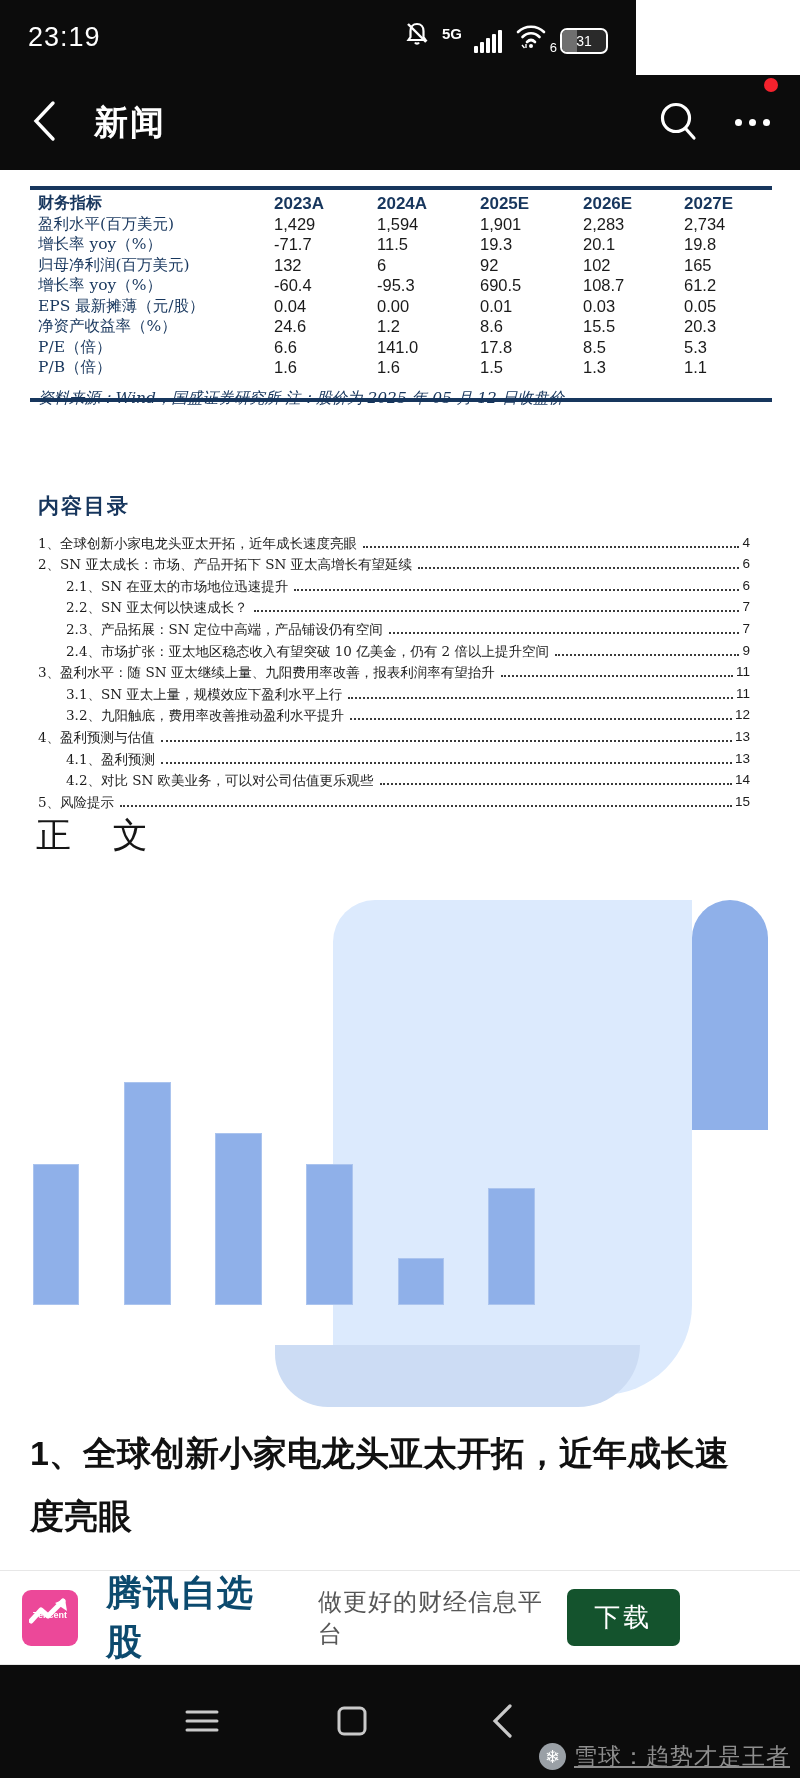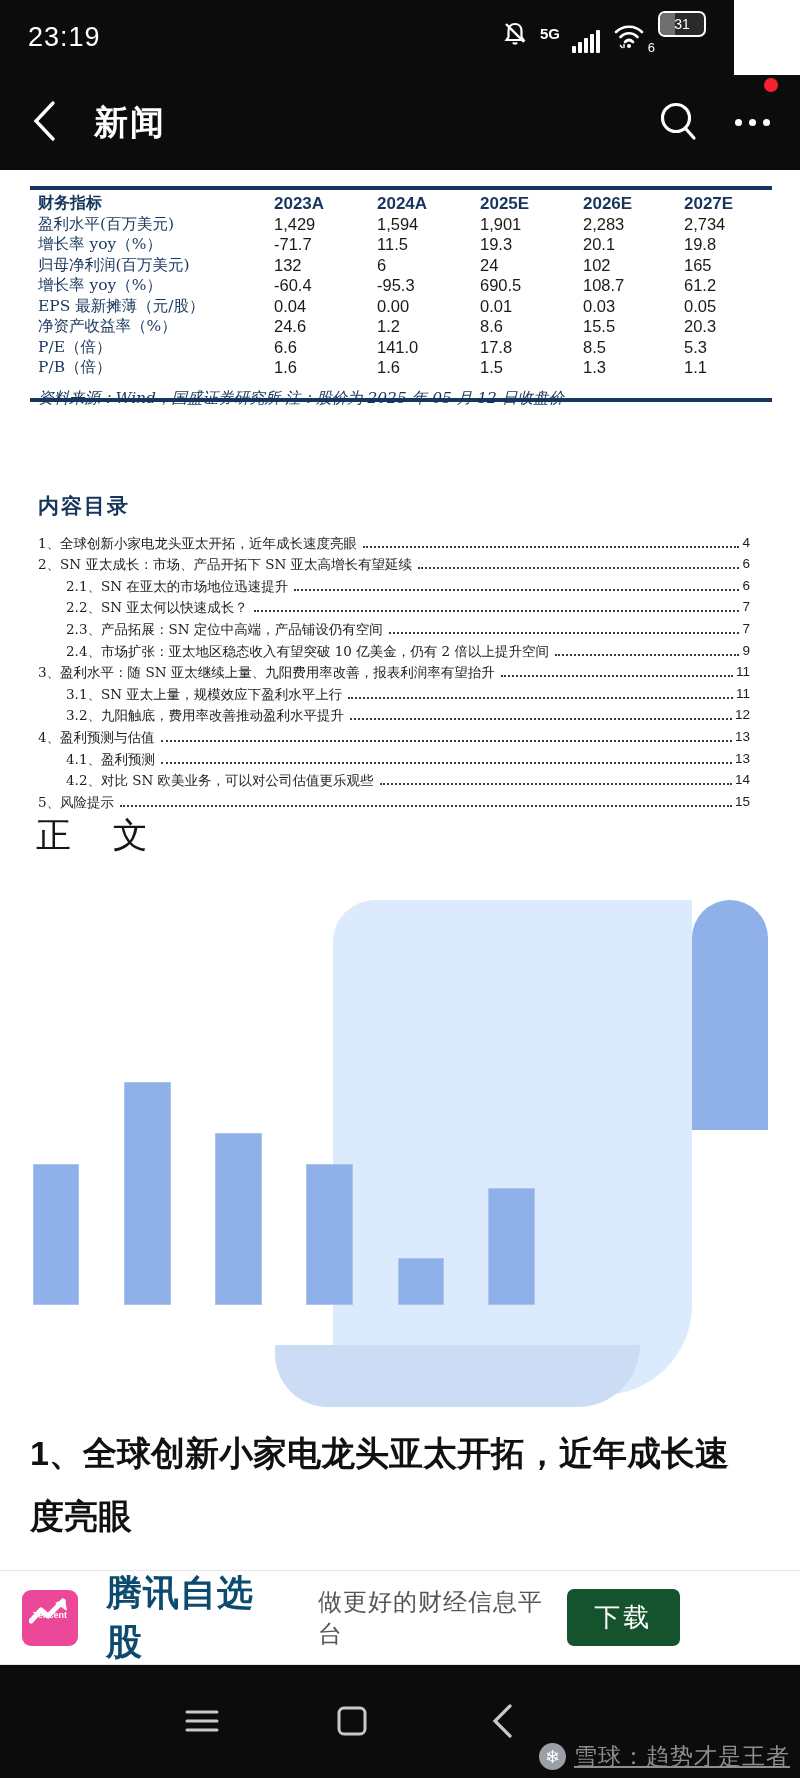--- a/index.html
+++ b/index.html
@@ -1,29 +1,29 @@
 <!DOCTYPE html>
 <html><head>
 <meta charset="utf-8">
 <style>
   * { margin:0; padding:0; box-sizing:border-box; }
   html,body { width:800px; height:1778px; background:#fff; overflow:hidden;
               font-family:"Liberation Sans", sans-serif; }
   .page { position:relative; width:800px; height:1778px; background:#fff; }
 
   
-  .status-bar { position:absolute; top:0; left:0; width:734px; height:75px; background:#0c0c0c;
+  .status-bar { position:absolute; top:0; left:0; width:636px; height:75px; background:#0c0c0c;
                 display:flex; align-items:center; justify-content:space-between; padding:0 28px; }
   .sb-time { color:#fff; font-size:27px; letter-spacing:1px; }
   .sb-icons { display:flex; align-items:flex-end; gap:12px; height:34px; }
   .sb-5g { color:#fff; font-size:15px; font-weight:bold; line-height:1; margin-bottom:14px; }
   .sig { display:flex; align-items:flex-end; gap:2px; height:24px; margin-bottom:2px; }
   .sig i { display:block; width:4px; background:#fff; border-radius:1px; }
   .battery { position:relative; width:48px; height:26px; border:2.5px solid #fff; border-radius:7px;
-             margin-bottom:18px; background:#2a2a2a; display:flex; align-items:center; justify-content:center; overflow:hidden; }
+             margin-bottom:1px; background:#2a2a2a; display:flex; align-items:center; justify-content:center; overflow:hidden; }
   .battery .fill { position:absolute; left:0; top:0; bottom:0; width:34%; background:#6f6f6f; }
   .battery .pct { position:relative; color:#fff; font-size:14px; line-height:1; }
   .battery:after { content:""; position:absolute; right:-7px; top:6px; width:4px; height:10px; background:#fff;
                    border-radius:0 2px 2px 0; }
 
   
   .app-header { position:absolute; top:75px; left:0; width:800px; height:95px; background:#0c0c0c;
                 display:flex; align-items:center; }
   .hdr-back { margin-left:22px; width:44px; height:48px; display:flex; align-items:center; justify-content:center; }
   .hdr-title { color:#fff; font-size:34px; font-weight:bold; margin-left:28px; letter-spacing:2px; }
@@ -184,21 +184,21 @@
             <span class="val">-71.7</span>
             <span class="val">11.5</span>
             <span class="val">19.3</span>
             <span class="val">20.1</span>
             <span class="val">19.8</span>
           </div>
           <div class="t-row">
             <span class="lab">归母净利润(百万美元)</span>
             <span class="val">132</span>
             <span class="val">6</span>
-            <span class="val">24</span>
+            <span class="val">92</span>
             <span class="val">102</span>
             <span class="val">165</span>
           </div>
           <div class="t-row">
             <span class="lab">增长率 yoy（%）</span>
             <span class="val">-60.4</span>
             <span class="val">-95.3</span>
             <span class="val">690.5</span>
             <span class="val">108.7</span>
             <span class="val">61.2</span>

